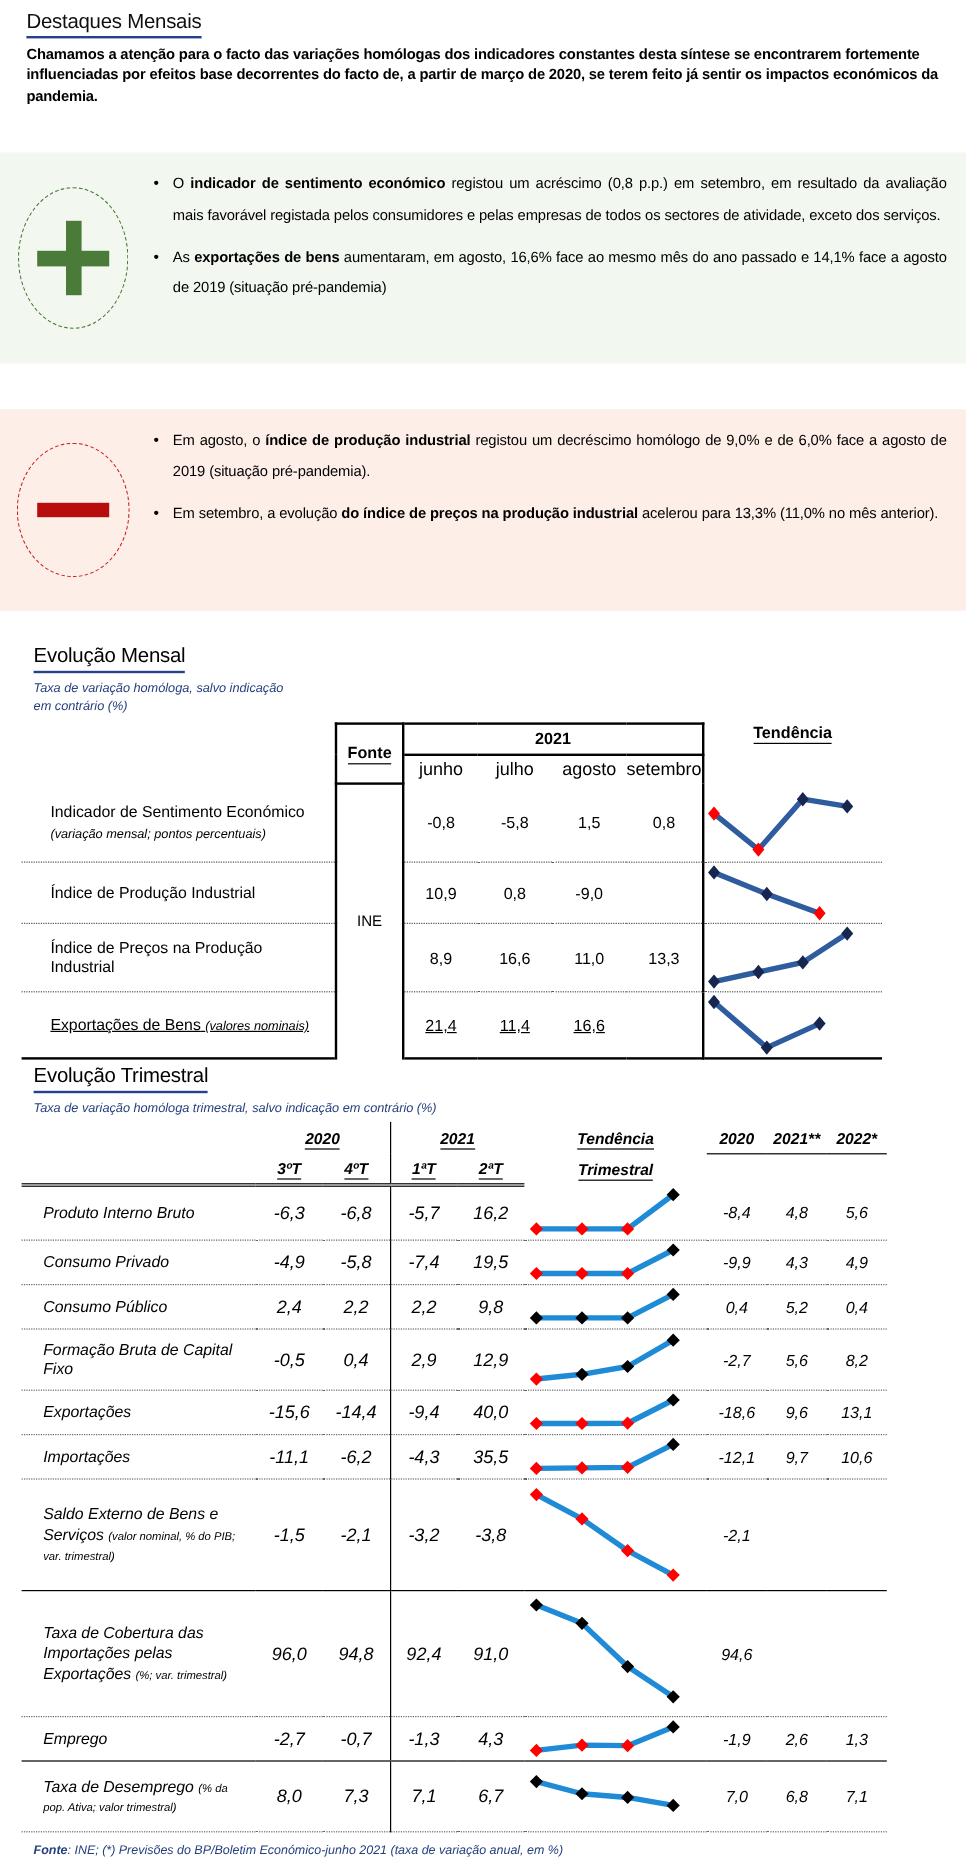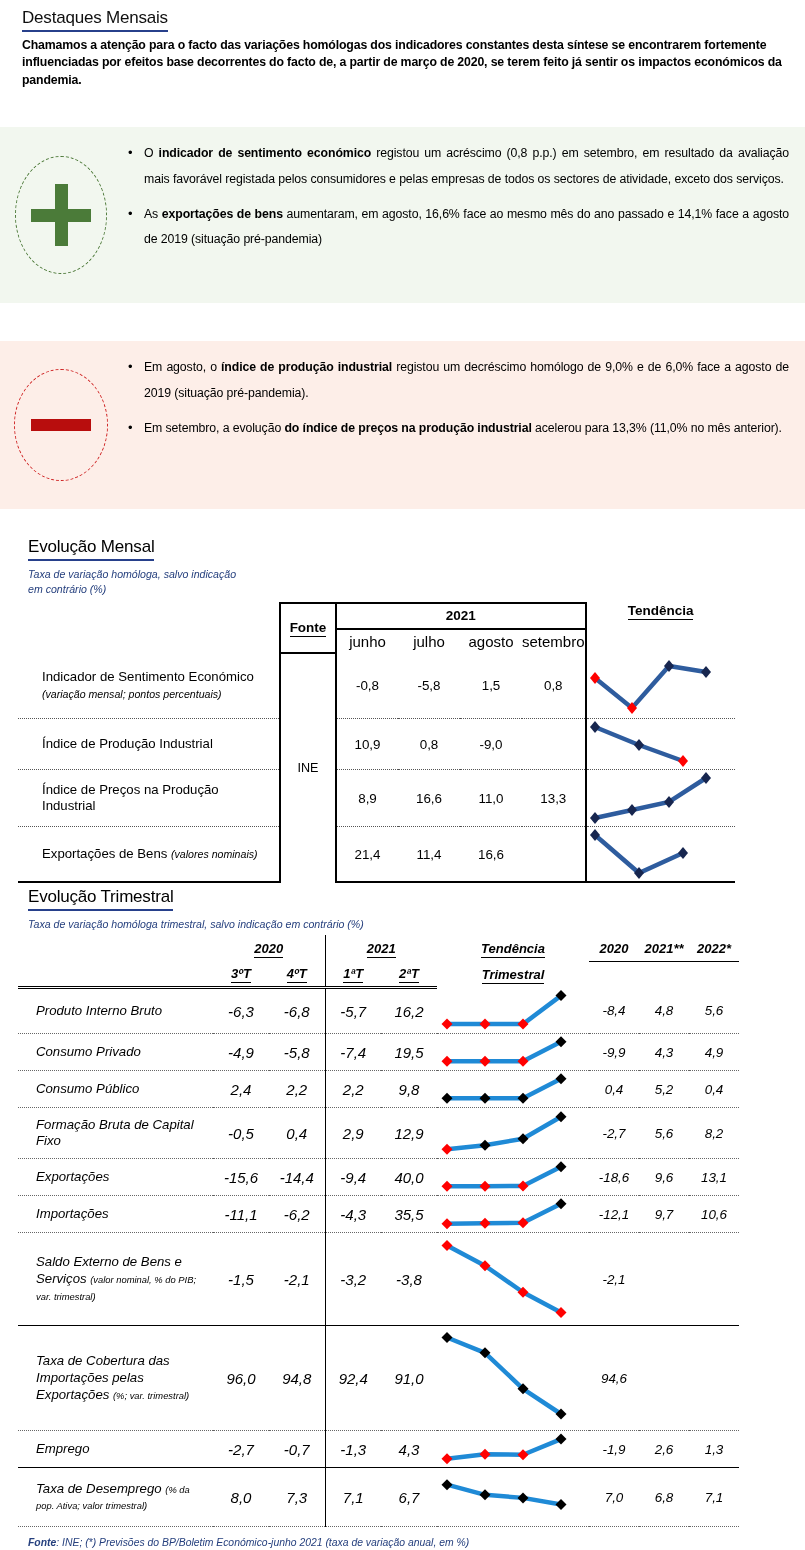--- a/index.html
+++ b/index.html
@@ -256,21 +256,21 @@
         <svg class="spark" width="148" height="56" viewBox="0 0 148 56">
           <polyline points="8,48 45,40 82,32 119,8" fill="none" stroke="#2e5c9e" stroke-width="4.5"></polyline>
           <polygon points="8,42 13,48 8,54 3,48" fill="#17264f"></polygon>
           <polygon points="45,34 50,40 45,46 40,40" fill="#17264f"></polygon>
           <polygon points="82,26 87,32 82,38 77,32" fill="#17264f"></polygon>
           <polygon points="119,2 124,8 119,14 114,8" fill="#17264f"></polygon>
         </svg>
       </td>
     </tr>
 
-    <tr style="height:54px;">
+    <tr style="height:54px;text-decoration:underline;">
       <td class="rowname bb">
         <span>Exportações de Bens</span> <i>(valores nominais)</i>
       </td>
       <td class="mval bb">21,4</td>
       <td class="mval bb">11,4</td>
       <td class="mval bb">16,6</td>
       <td class="mval bb br"></td>
       <td class="bb">
         <svg class="spark" width="148" height="54" viewBox="0 0 148 54">
           <polyline points="8,8 52,46 96,26" fill="none" stroke="#2e5c9e" stroke-width="4.5"></polyline>

